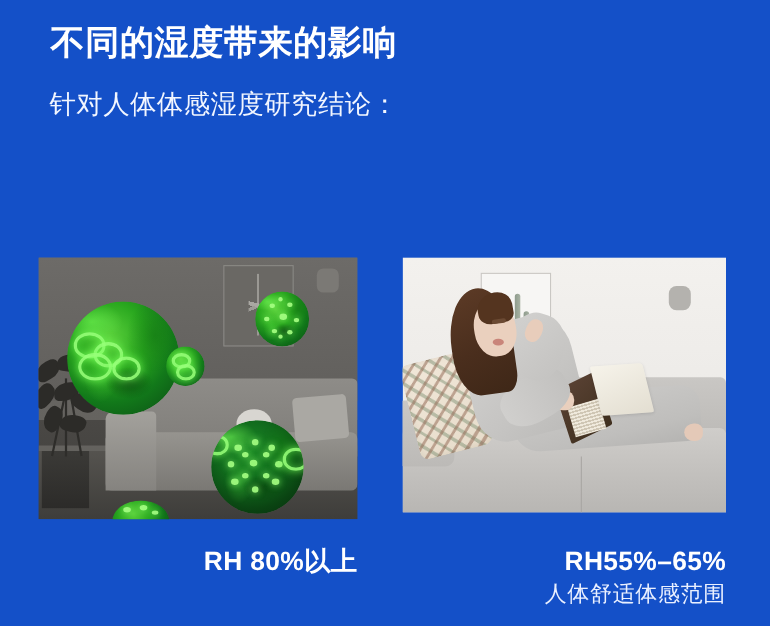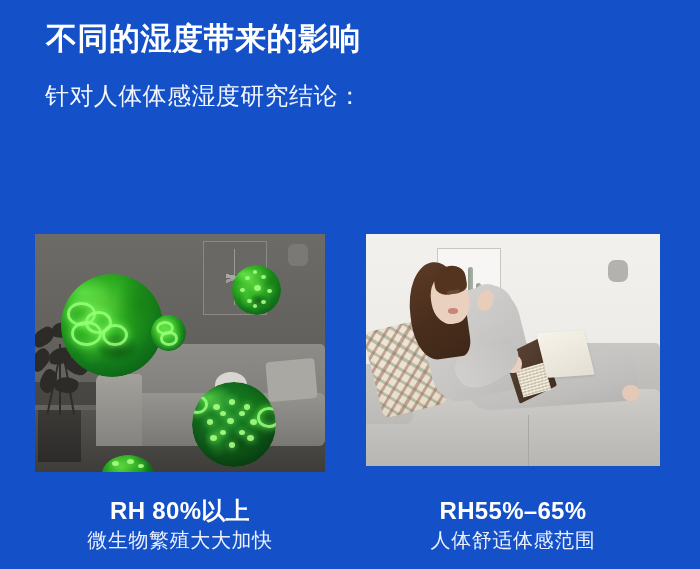--- a/index.html
+++ b/index.html
@@ -408,21 +408,21 @@
   
   .captions {
     position: absolute;
     left: 0;
     top: 496px;
     width: 700px;
   }
   .caption-col {
     position: absolute;
     top: 0;
-    text-align: center;
+    text-align: right;
   }
   .caption-col.left  { left: 35px;  width: 290px; }
   .caption-col.right { left: 366px; width: 294px; }
   .caption-heading {
     font-size: 24px;
     font-weight: bold;
     color: #FFFFFF;
     line-height: 30px;
     letter-spacing: 0.3px;
     white-space: nowrap;
@@ -565,19 +565,18 @@
         <div class="pr-lips"></div>
         <div class="pr-hand-face"></div>
       </div>
     </div>
   </div>
 </div>
 
 <div class="captions">
   <div class="caption-col left">
     <div class="caption-heading">RH 80%以上</div>
-    <div class="caption-sub">微生物繁殖大大加快</div>
   </div>
   <div class="caption-col right">
     <div class="caption-heading">RH55%–65%</div>
     <div class="caption-sub">人体舒适体感范围</div>
   </div>
 </div>
 
 </body></html>

